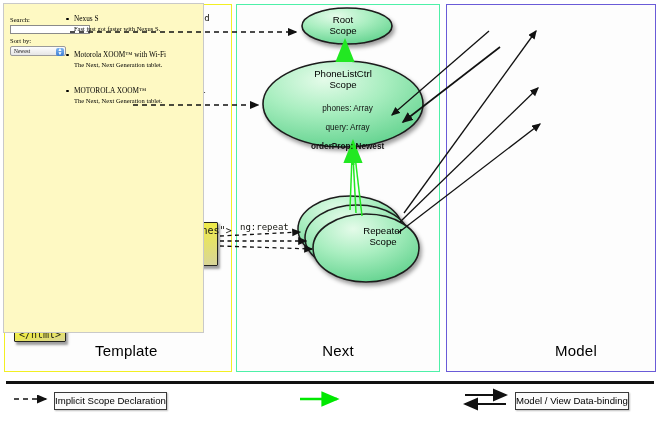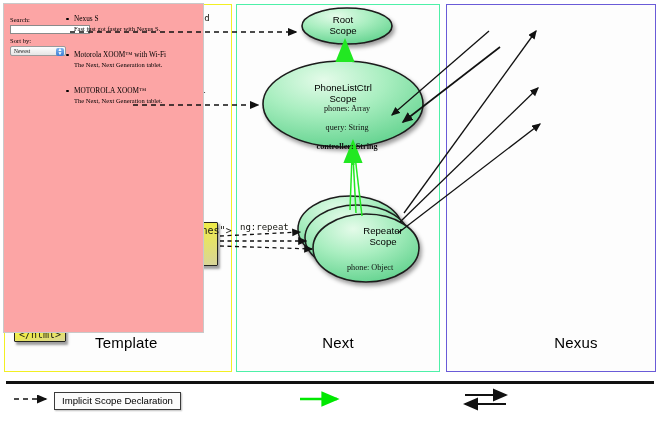--- a/index.html
+++ b/index.html
@@ -20,21 +20,21 @@
     position: absolute;
     background: #fdfdfd;
     box-sizing: border-box;
   }
   #col-template { left: 4px;   top: 4px; width: 228px; height: 368px; border: 1.5px solid #f2ef23; }
   #col-model    { left: 236px; top: 4px; width: 204px; height: 368px; border: 1.5px solid #4ef0a8; }
   #col-view     { left: 446px; top: 4px; width: 210px; height: 368px; border: 1.5px solid #6a5bd8; }
 
   .col-label {
     position: absolute;
-    bottom: 20px;
+    bottom: 12px;
     left: 0; right: 0;
     text-align: center;
     font-size: 15px;
     color: #000;
     letter-spacing: 0.2px;
   }
   #col-template .col-label { text-align: left; padding-left: 90px; }
   #col-model .col-label    { text-align: center; }
   #col-view .col-label     { text-align: center; padding-left: 50px; }
 
@@ -62,21 +62,21 @@
     font-size: 9px;
     color: #15150f;
     white-space: nowrap;
   }
 
   
   .view-inner {
     position: absolute;
     left: 3px; top: 3px;
     width: 201px; height: 330px;
-    background: #fca5a5;
+    background: #fef9c3;
     border: 1px solid #c9c9c9;
     box-sizing: border-box;
     font-family: "Liberation Serif", serif;
   }
   .vw-label {
     position: absolute;
     font-family: "Liberation Serif", serif;
     font-size: 6.6px;
     color: #000;
     white-space: nowrap;
@@ -144,21 +144,21 @@
     font-family: "Liberation Sans", sans-serif;
     font-size: 9.6px;
     color: #000;
     line-height: 11px;
     pointer-events: none;
   }
   .scope-props {
     position: absolute;
     left: 0; right: 0;
     text-align: center;
-    font-family: Liberation Serif, serif;
+    font-family: Liberation Sans, sans-serif;
     font-size: 8.2px;
     color: #111;
     line-height: 9.4px;
     white-space: pre;
     pointer-events: none;
   }
   .scope-props b { font-weight: bold; }
 
   
   #legend-rule {
@@ -168,21 +168,21 @@
     background: #111;
   }
   .legend-box {
     position: absolute;
     box-sizing: border-box;
     border: 1.2px solid #3a3a3a;
     background: #fbfbfb;
     font-family: "Liberation Sans", sans-serif;
     font-size: 9.6px;
     color: #000;
-    padding: 2px 7px;
+    padding: 2px 0;
     line-height: 12px;
     white-space: nowrap;
     box-shadow: 1px 1px 1.5px rgba(0,0,0,0.25);
   }
   svg.overlay {
     position: absolute;
     left: 0; top: 0;
     width: 660px; height: 421px;
     pointer-events: none;
   }
@@ -194,21 +194,21 @@
 
   <div class="column" id="col-template">
     <div class="col-label">Template</div>
   </div>
 
   <div class="column" id="col-model">
     <div class="col-label">Next</div>
   </div>
 
   <div class="column" id="col-view">
-    <div class="col-label">Nexus</div>
+    <div class="col-label">Model</div>
   </div>
 
   <div class="codebox" style="left:14px; top:24px; width:54px;">&lt;html&gt;</div>
 
   <div class="codebox" style="left:21px; top:88px; width:110px;">&lt;body
  ng:controller=
  "PhoneListCtrl"&gt;</div>
 
   <div class="codebox bold" style="left:30px; top:128px; width:140px;">&lt;select name="orderProp"
   ...&gt;</div>
@@ -316,35 +316,33 @@
     <path d="M300,399 L337,399" stroke="#00e800" stroke-width="2.6" fill="none" marker-end="url(#arrowGreen)"></path>
     <path d="M465,395 L506,395" stroke="#111" stroke-width="2.2" fill="none" marker-end="url(#arrowBlack)"></path>
     <path d="M506,404 L465,404" stroke="#111" stroke-width="2.2" fill="none" marker-end="url(#arrowBlack)"></path>
   </svg>
 
   <div class="scope-title" style="top:14px; left:302px; width:82px;">
     <span>Root</span><br>
     <span>Scope</span>
   </div>
 
-  <div class="scope-title" style="top:68px; left:263px; width:160px;margin-top:14px;">
+  <div class="scope-title" style="top:68px; left:263px; width:160px;">
     <span>PhoneListCtrl</span><br>
     <span>Scope</span>
   </div>
   <div class="scope-props" style="top:95px; left:263px; width:160px;">
     <span>phones: Array</span><br>
-    <span>query: String</span><br>
-    <b>controller: String</b>
+    <span>query: Array</span><br>
+    <b>orderProp: Newest</b>
   </div>
 
   <div class="scope-title" style="top:225px; left:330px; width:106px;">
     <span>Repeater</span><br>
     <span>Scope</span>
   </div>
-  <div class="scope-props" style="top:254px; left:313px; width:106px;">
-    <span>phone: Object</span>
-  </div>
 
   <div id="legend-rule"></div>
 
   <div class="legend-box" style="left:54px; top:392px;">Implicit Scope Declaration</div>
+  <div class="legend-box" style="left:515px; top:392px;">Model / View Data-binding</div>
 
 </div>
 
 </body></html>

